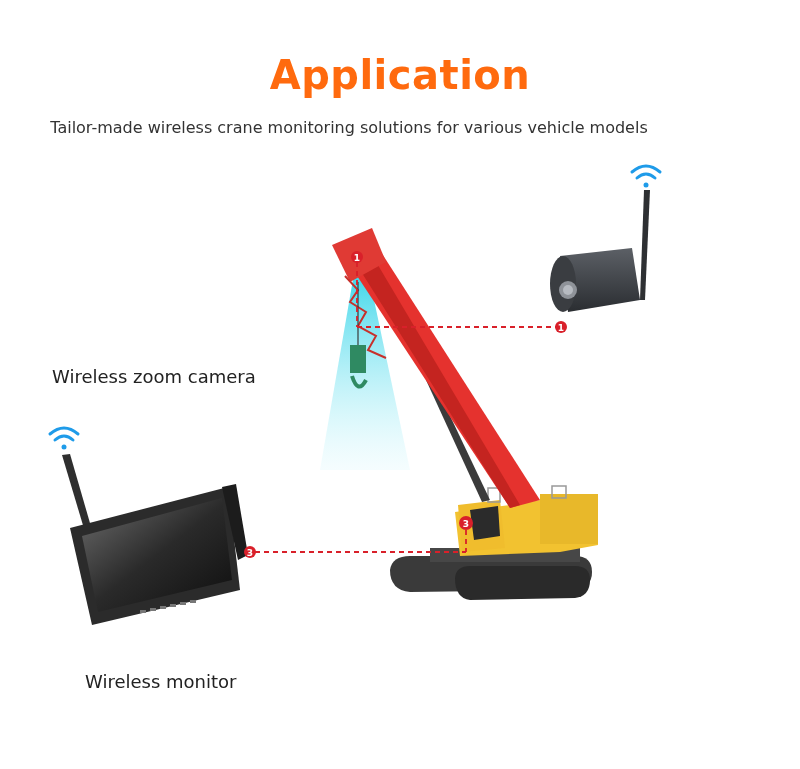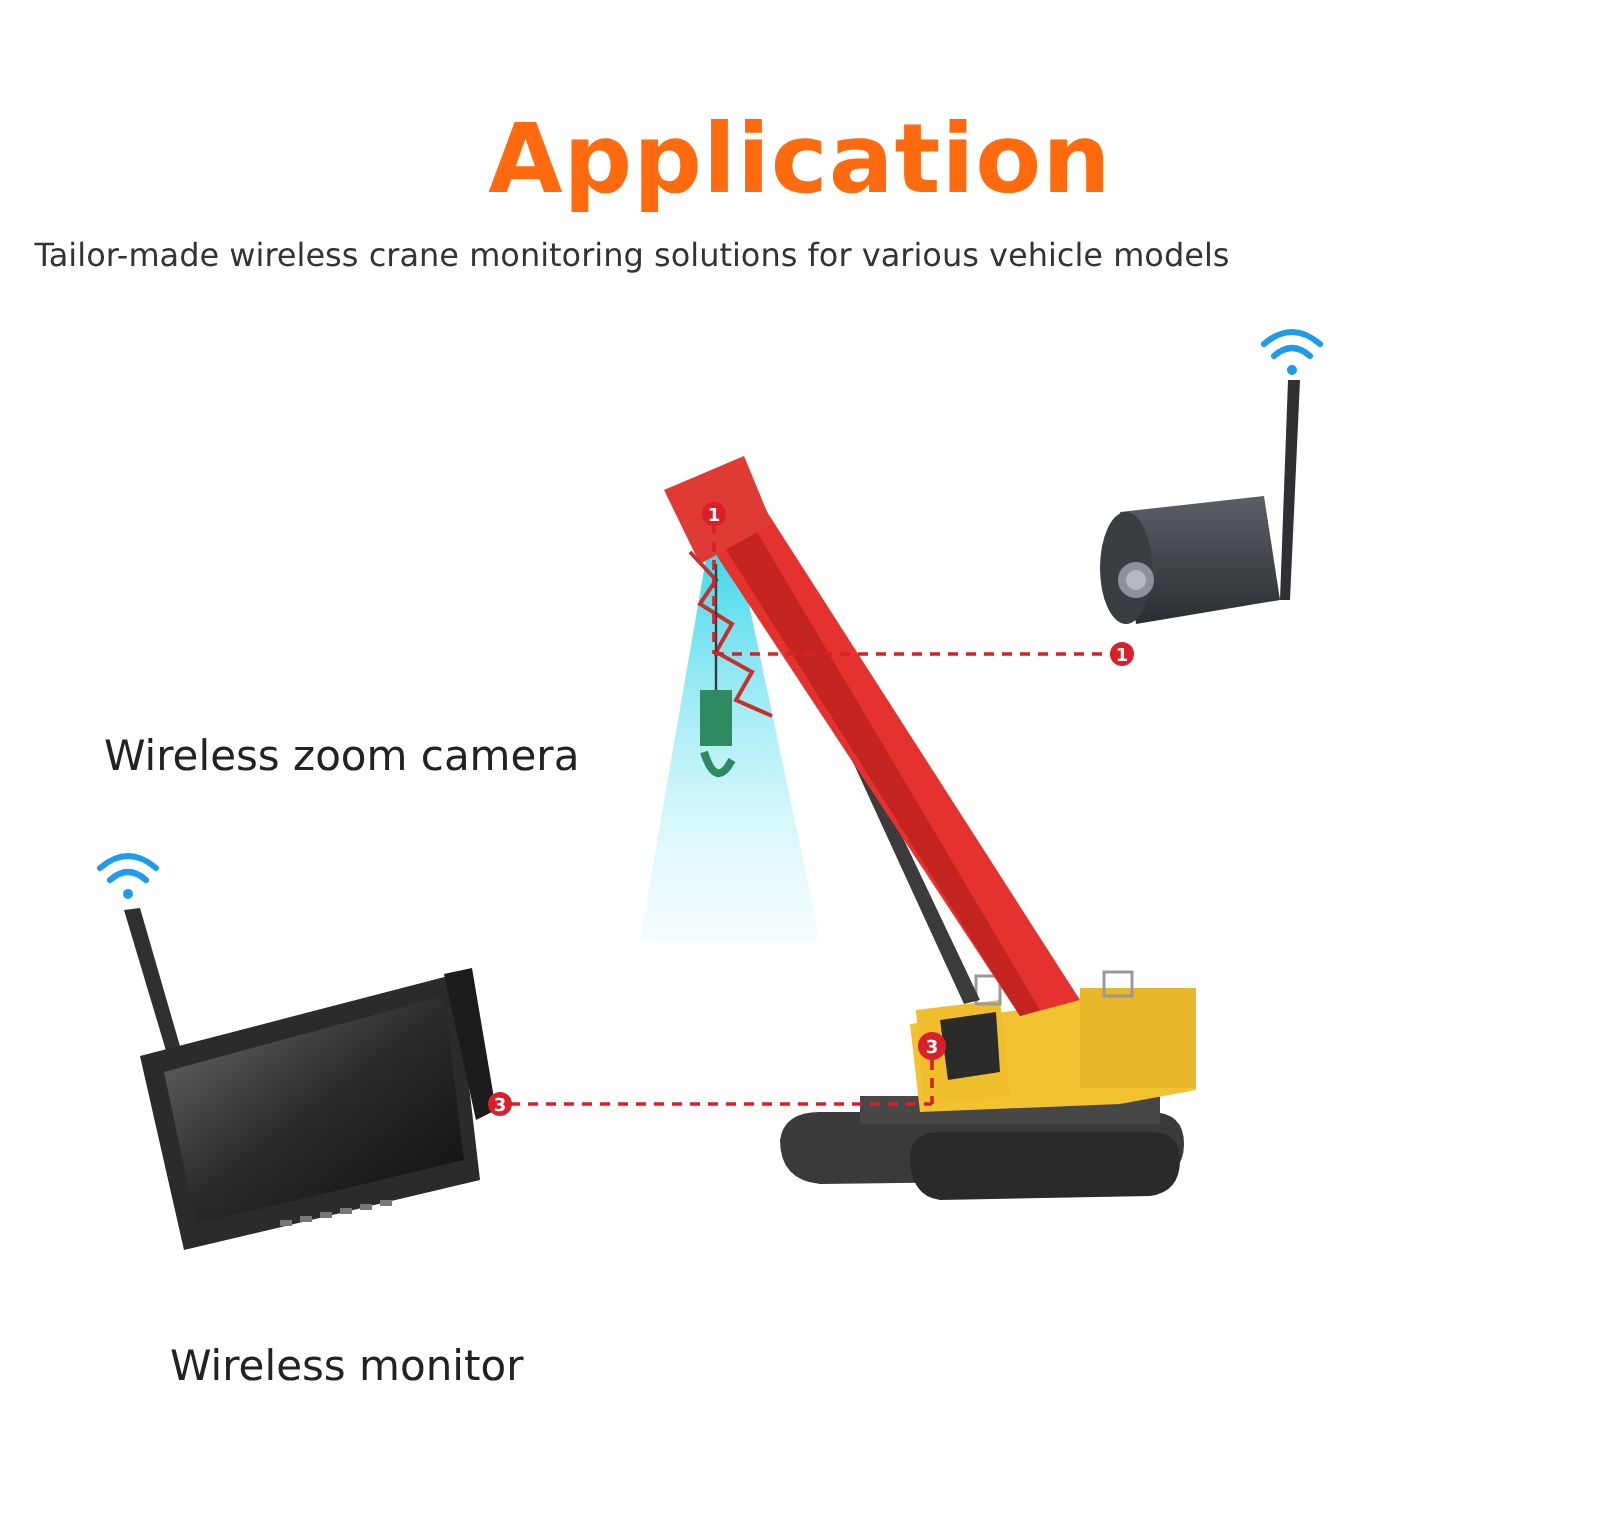--- a/index.html
+++ b/index.html
@@ -1,19 +1,19 @@
 <!DOCTYPE html>
 <html><head>
 <meta charset="utf-8">
 <style>
   html,body{margin:0;padding:0;background:#ffffff;}
   body{width:800px;height:769px;position:relative;overflow:hidden;font-family:"DejaVu Sans","Liberation Sans",sans-serif;}
-  .title{position:absolute;left:0;top:52px;width:800px;text-align:center;font-size:48px;font-weight:bold;color:#ff6a0e;letter-spacing:0.5px;}
-  .subtitle{position:absolute;left:0;top:118px;width:632px;text-align:center;font-size:16px;color:#333;}
-  .label{position:absolute;font-size:21px;color:#222;white-space:nowrap;}
+  .title{position:absolute;left:0;top:52px;width:800px;text-align:center;font-size:40px;font-weight:bold;color:#ff6a0e;letter-spacing:0.5px;}
+  .subtitle{position:absolute;left:0;top:118px;width:632px;text-align:center;font-size:16px;color:#333;padding-left:33px;}
+  .label{position:absolute;font-size:18px;color:#222;white-space:nowrap;}
   svg{position:absolute;left:0;top:0;}
   .badge-text{font-family:"DejaVu Sans",sans-serif;font-weight:bold;font-size:9px;fill:#fff;}
 </style>
 </head>
 <body>
 
 <div class="title">Application</div>
 <div class="subtitle">Tailor-made wireless crane monitoring solutions for various vehicle models</div>
 
 <svg width="800" height="769" viewBox="0 0 800 769">

